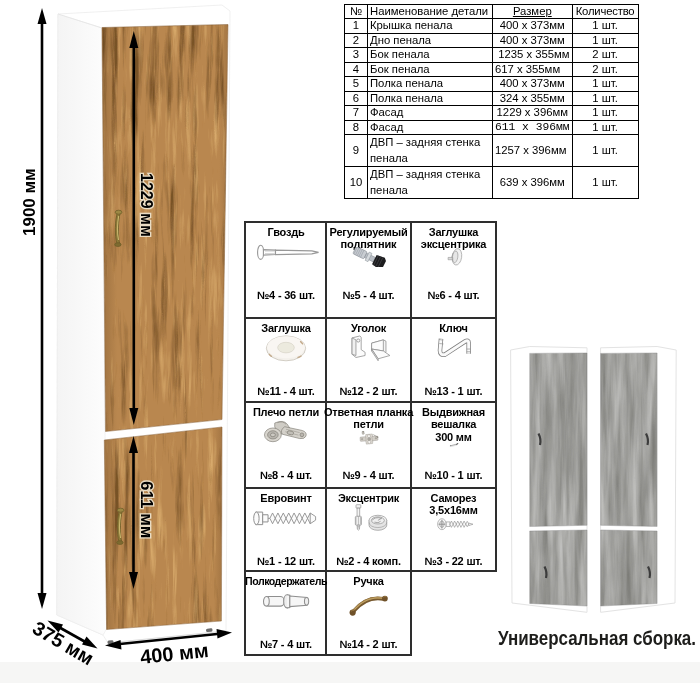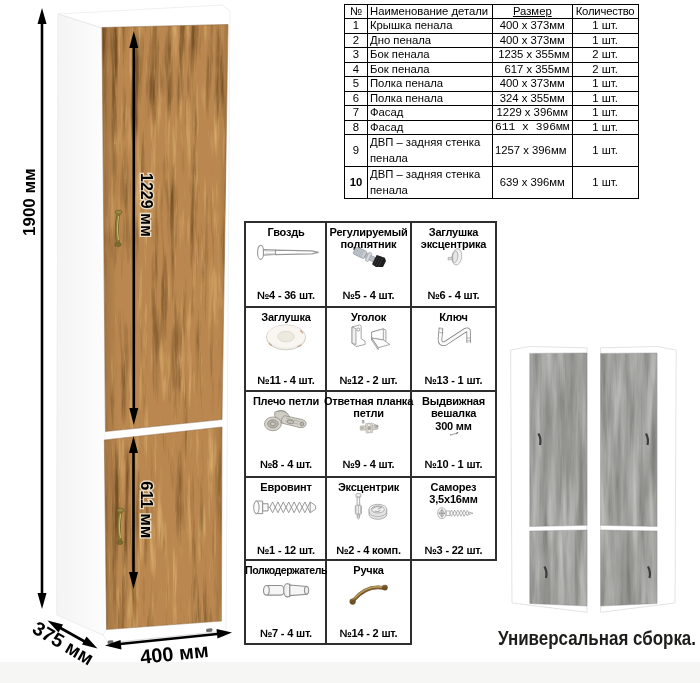--- a/index.html
+++ b/index.html
@@ -185,21 +185,21 @@
       </tr>
   <tr>
         <td style="text-align:center;">3</td>
         <td>Бок пенала</td>
         <td style="text-align:right;">1235 x 355мм</td>
         <td style="text-align:center;">2 шт.</td>
       </tr>
   <tr>
         <td style="text-align:center;">4</td>
         <td>Бок пенала</td>
-        <td style="text-align:right;margin-top:20px;">617 x 355мм</td>
+        <td style="text-align:left;margin-top:20px;">617 x 355мм</td>
         <td style="text-align:center;">2 шт.</td>
       </tr>
   <tr>
         <td style="text-align:center;">5</td>
         <td>Полка пенала</td>
         <td style="text-align:center;">400 x 373мм</td>
         <td style="text-align:center;">1 шт.</td>
       </tr>
   <tr>
         <td style="text-align:center;">6</td>
@@ -219,36 +219,36 @@
         <td style="text-align:center;font-family:Liberation Mono, monospace;">611 x 396мм</td>
         <td style="text-align:center;">1 шт.</td>
       </tr>
   <tr>
         <td style="text-align:center;">9</td>
         <td class="wrp">ДВП – задняя стенка пенала</td>
         <td style="">1257 x 396мм</td>
         <td style="text-align:center;">1 шт.</td>
       </tr>
   <tr>
-        <td style="text-align:center;font-weight:bold;">10</td>
+        <td style="text-align:center;">10</td>
         <td class="wrp">ДВП – задняя стенка пенала</td>
         <td style="text-align:center;">639 x 396мм</td>
         <td style="text-align:center;">1 шт.</td>
       </tr>
 </tbody>
   </table>
 
 <table class="hg" style="position:absolute;left:244px;top:221px;">
     <colgroup>
       <col style="width:81px">
       <col style="width:85px">
       <col style="width:85px">
     </colgroup>
 <tbody>
-      <tr style="height:85px;padding-left:11px;">
+      <tr style="height:96px;padding-left:11px;">
 
 <td>
           <div class="cc">
             <div class="ttl">Гвоздь</div>
 <svg width="70" height="30" viewBox="0 0 70 30">
   <g stroke="#999" fill="#fff" stroke-width="1.2">
     <ellipse cx="8.5" cy="15" rx="3.2" ry="7.4"></ellipse>
     <path d="M11.4,12.2 L24,12.7 L24,17.3 L11.4,17.8 Z"></path>
     <path d="M24,12.7 L62,13.4 L69,15 L62,16.6 L24,17.3 Z"></path>
   </g>

